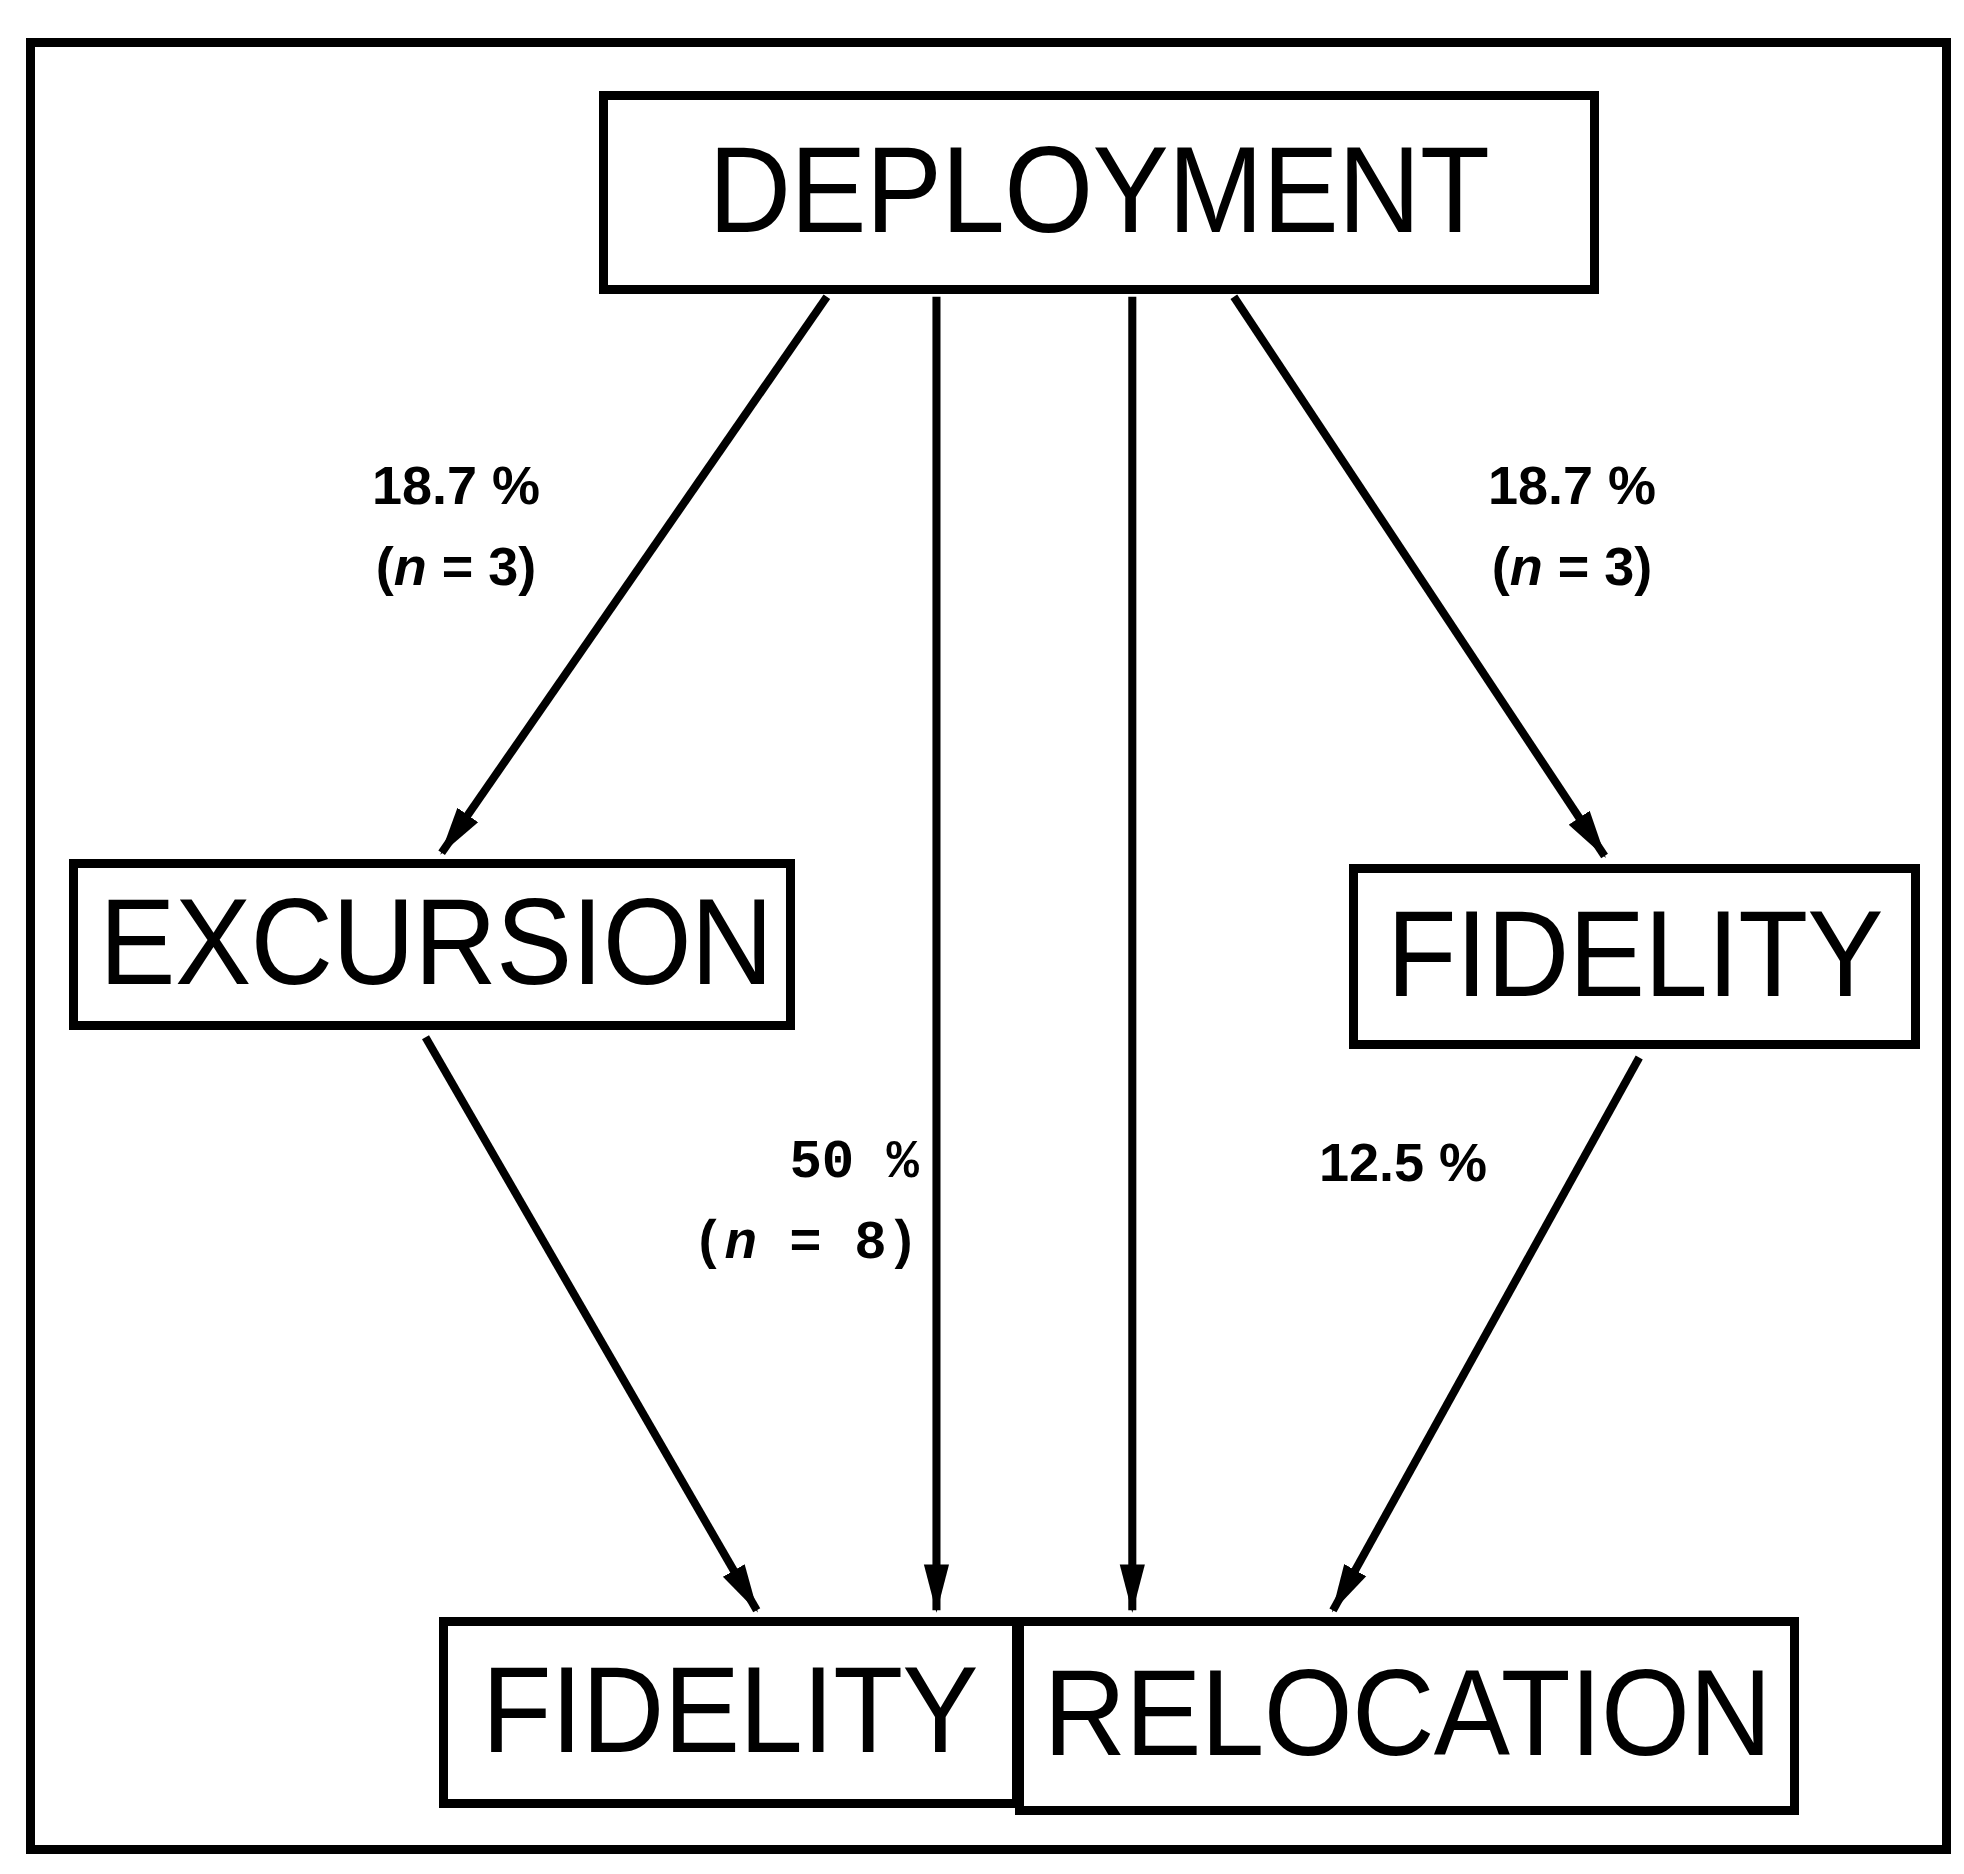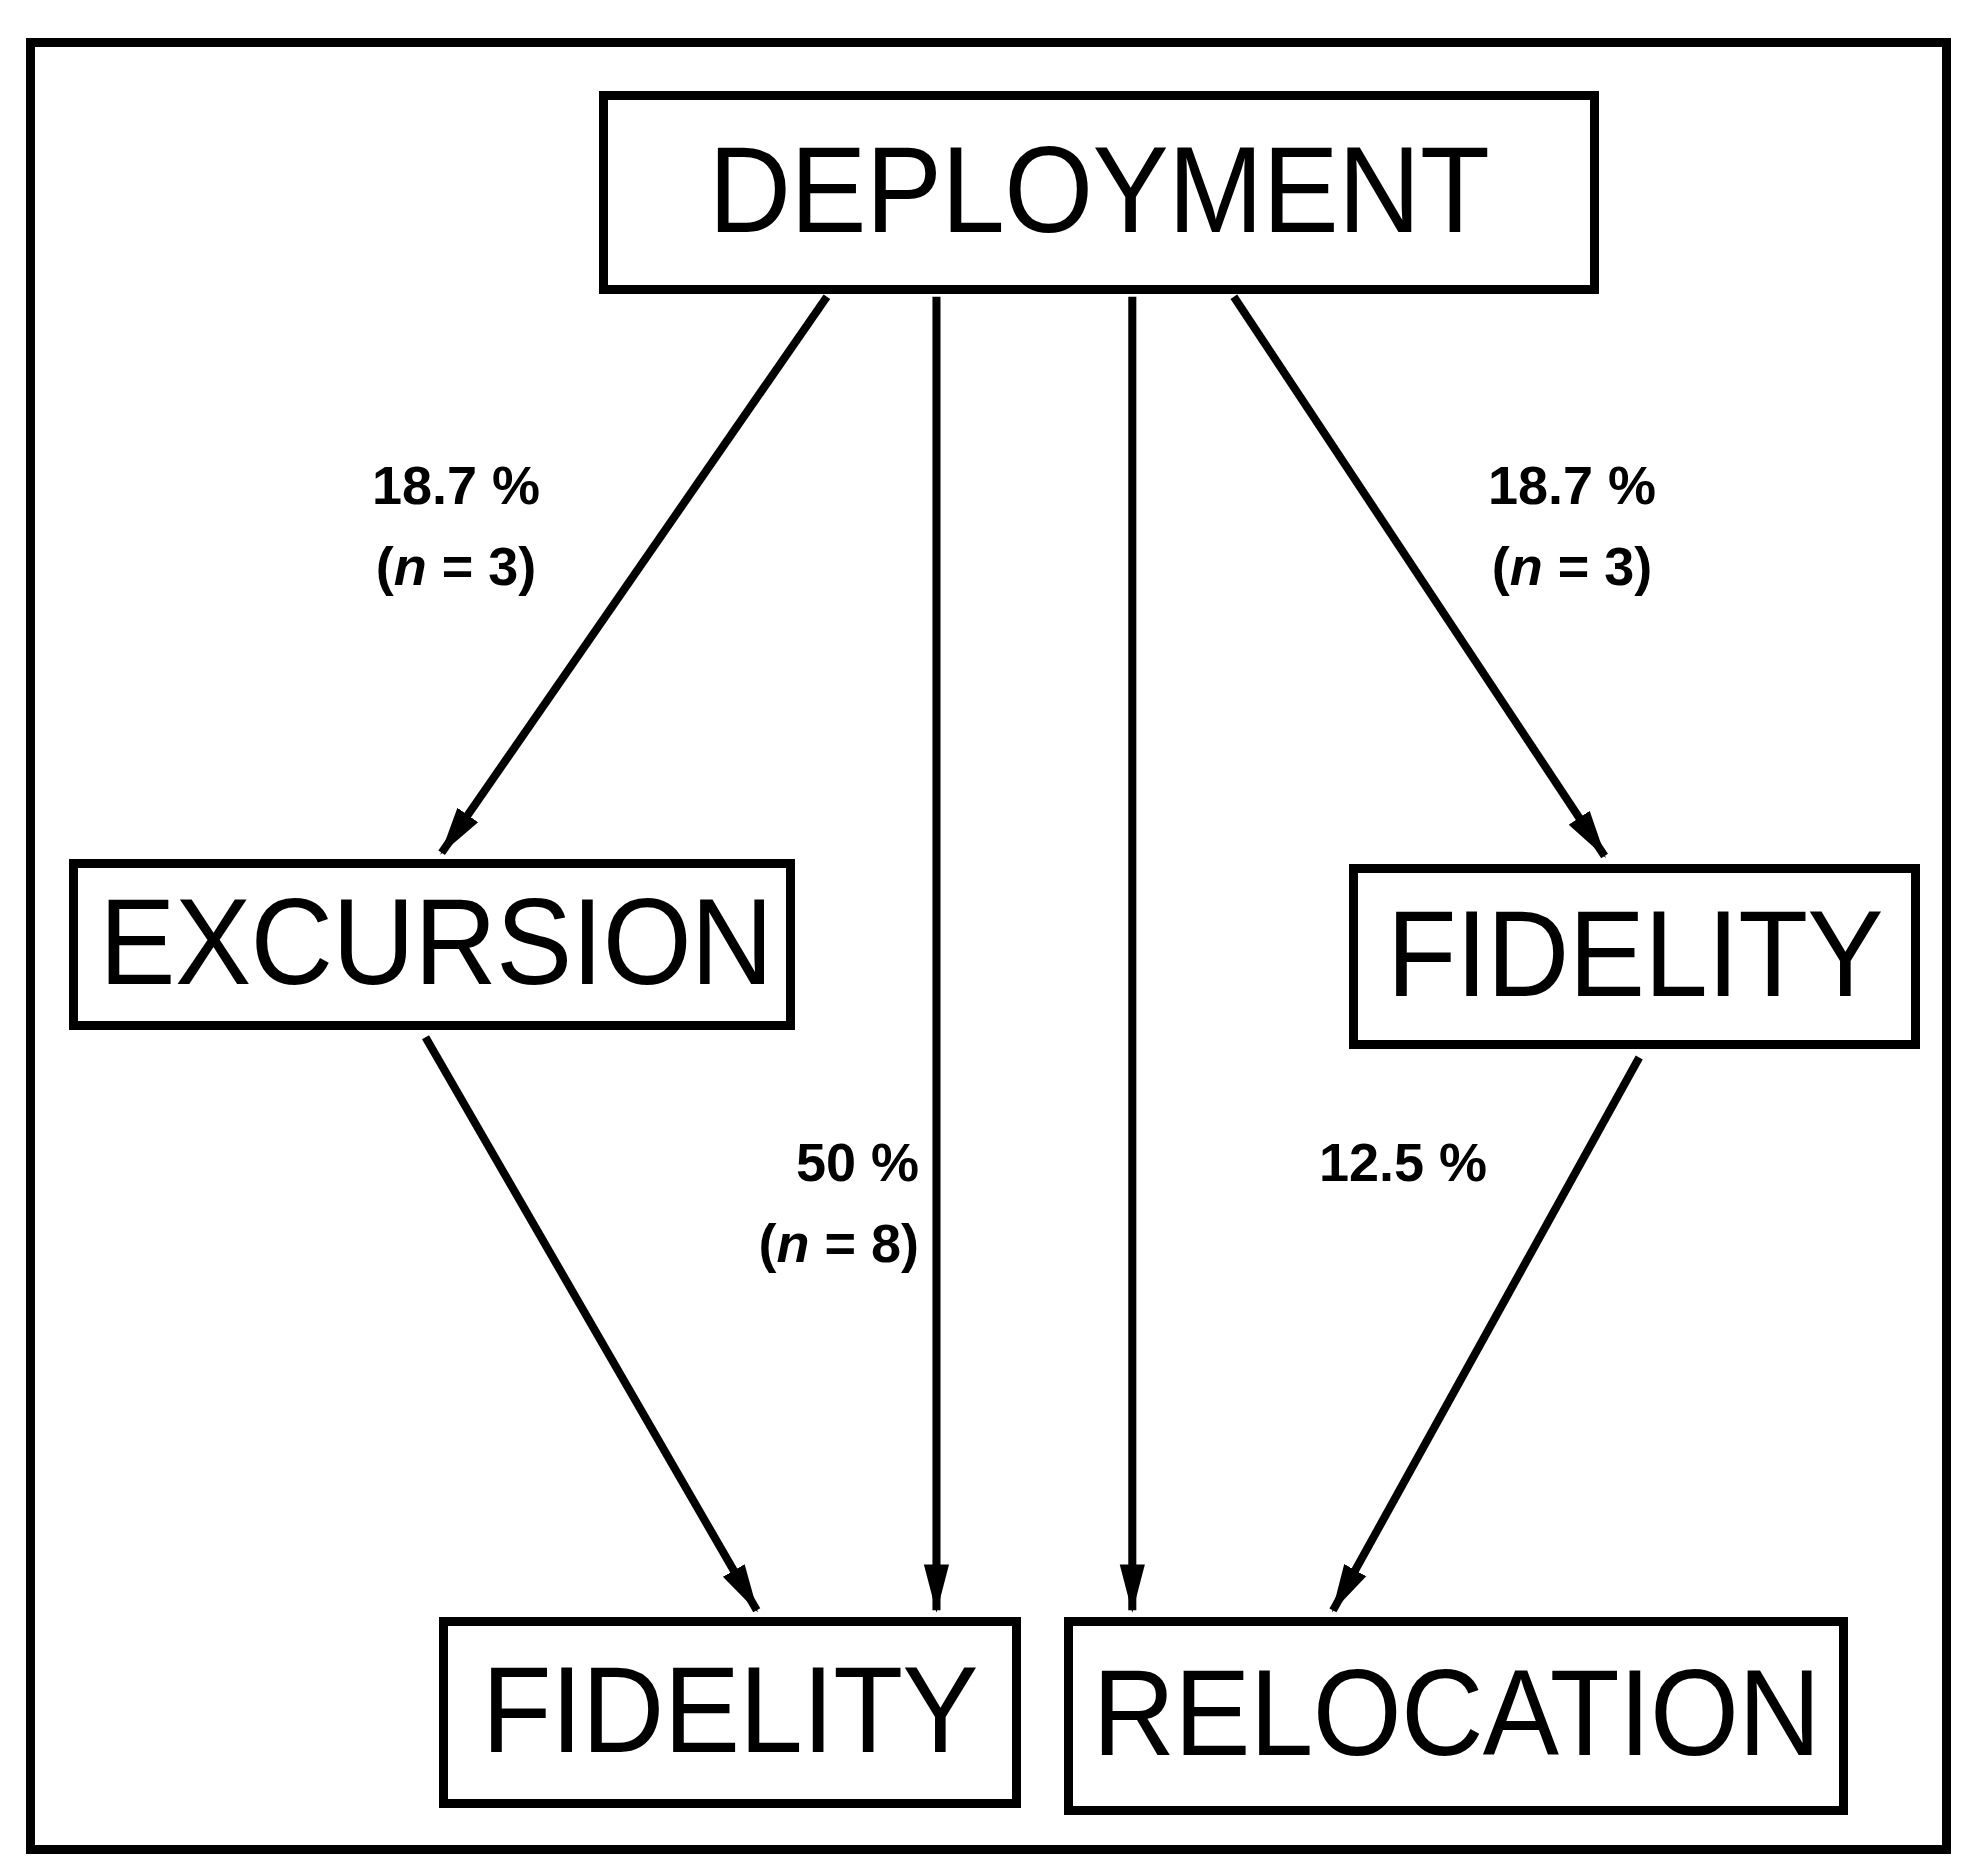--- a/index.html
+++ b/index.html
@@ -56,35 +56,35 @@
     white-space: nowrap;
     transform: scaleX(0.93);
     transform-origin: center center;
     letter-spacing: -0.8px;
     padding-bottom: 6.4px;
   }
   .node-deployment     { left: 599px;  top: 91px;  width: 1000px; height: 203px; }
   .node-excursion      { left: 69px;   top: 859px; width: 726px;  height: 171px; padding-left: 8px; }
   .node-fidelity-right { left: 1349px; top: 864px; width: 571px;  height: 185px; }
   .node-fidelity-bottom{ left: 439px;  top: 1617px; width: 582px;  height: 191px; }
-  .node-relocation     { left: 1064px; top: 1617px; width: 784px;  height: 198px; }
+  .node-relocation     { left: 1015px; top: 1617px; width: 784px;  height: 198px; }
 
   .edge-label {
     position: absolute;
     font-size: 54px;
     font-weight: bold;
     line-height: 1.5;
     white-space: nowrap;
   }
   .edge-label .nline i {
     font-style: italic;
   }
   .el-deployment-excursion      { left: 214px;  top: 445px;  width: 484px; text-align: center; }
   .el-deployment-fidelity-right { left: 1330px; top: 445px;  width: 484px; text-align: center; }
-  .el-deployment-fidelity-bottom{ left: 597px;  top: 1122px; width: 322px; text-align: right; }
+  .el-deployment-fidelity-bottom{ left: 597px;  top: 1122px; width: 322px; text-align: right; font-family: Liberation Mono, monospace; }
   .el-deployment-relocation     { left: 1148px; top: 1122px; width: 339px; text-align: right; }
 </style>
 </head>
 <body>
 
 <div class="canvas">
 
   <div class="frame"></div>
 
   <svg class="edges" viewBox="0 0 2437 2325" xmlns="http://www.w3.org/2000/svg">

